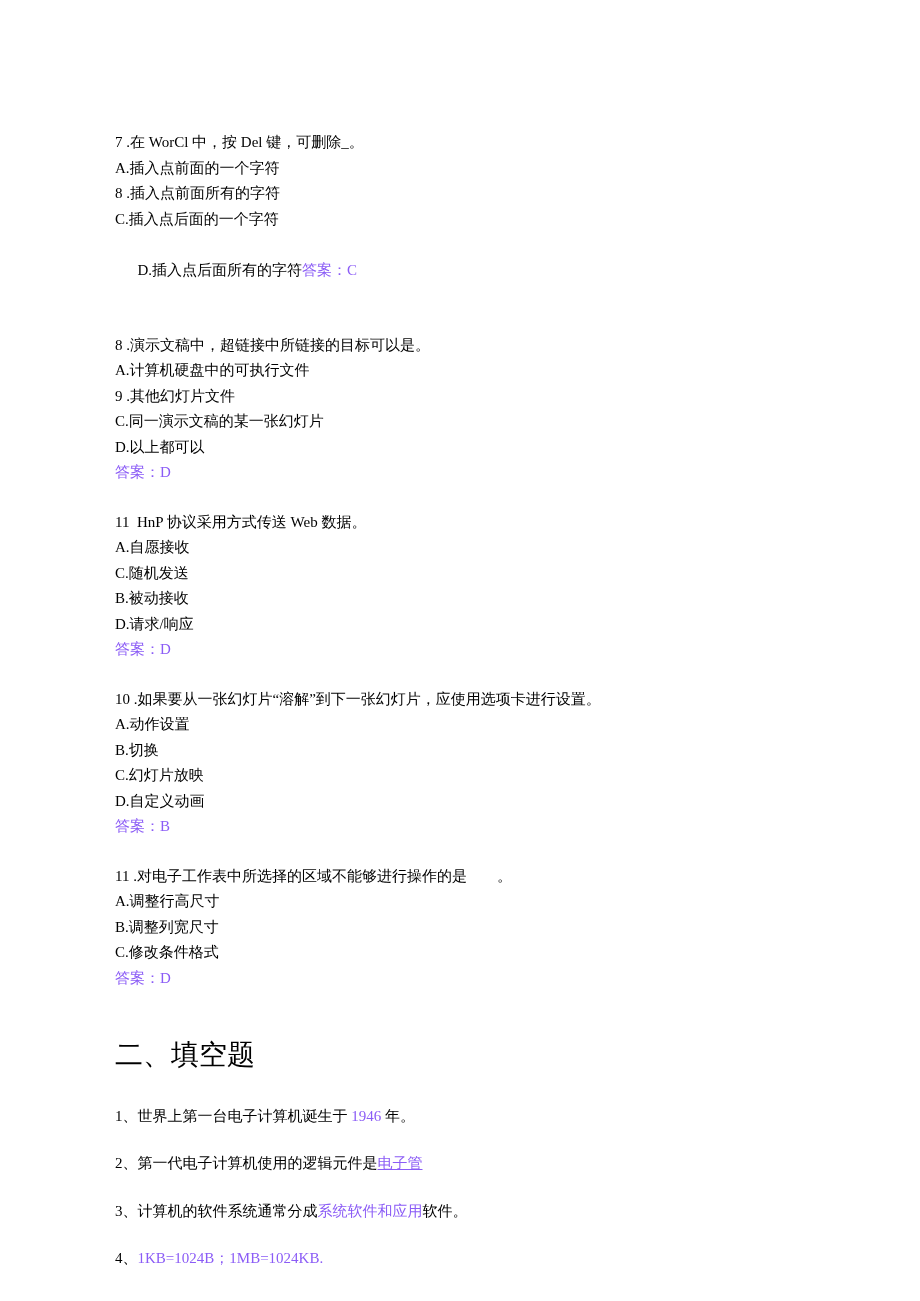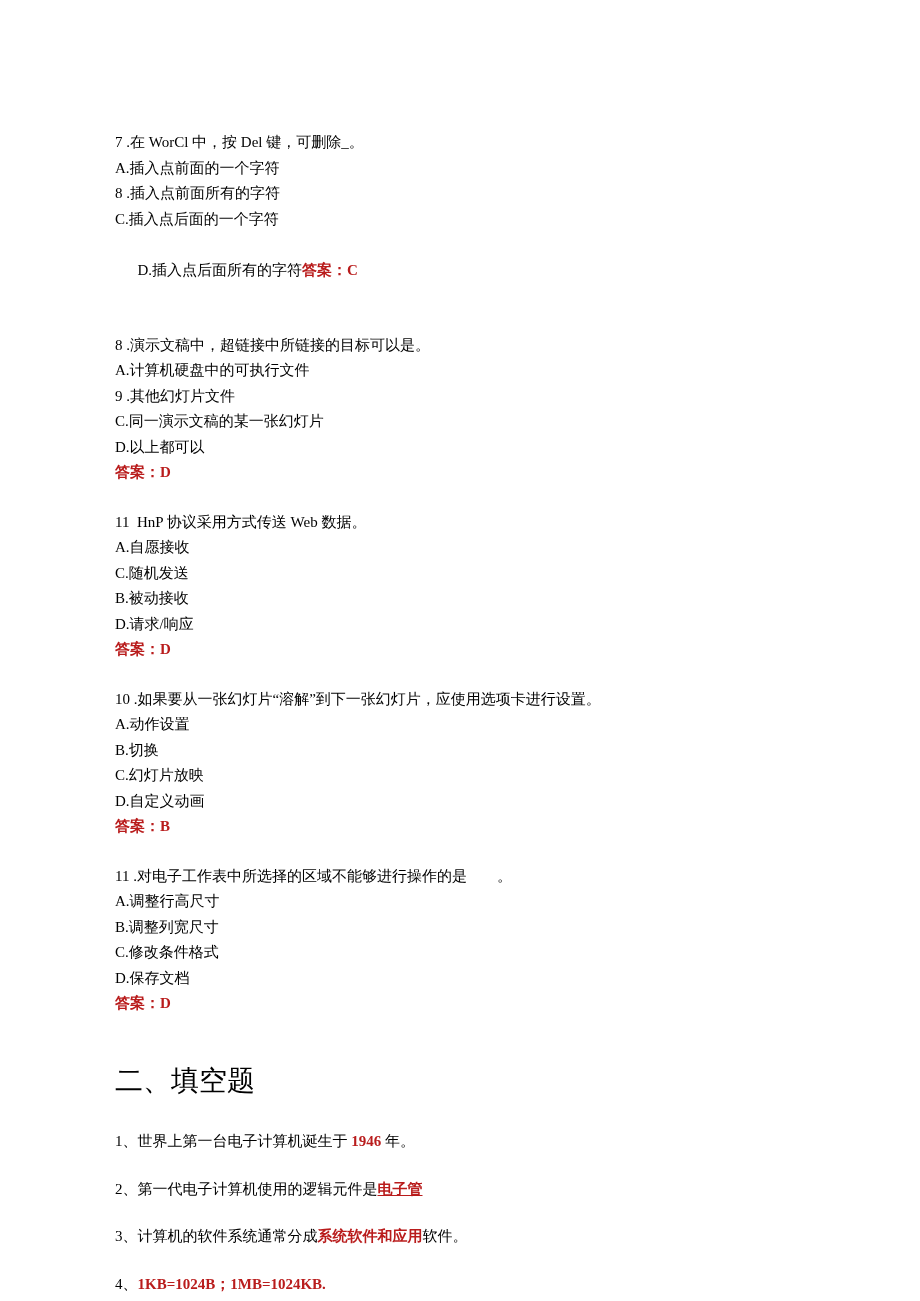--- a/index.html
+++ b/index.html
@@ -16,22 +16,21 @@
     padding: 130px 115px 60px 115px;
     box-sizing: border-box;
   }
   .q-block {
     margin-bottom: 24px;
   }
   .q-line {
     white-space: pre-wrap;
   }
   .answer-red {
-    color: #b91c1c;
-    font-weight: bold;
+    color: #8b5cf6;
   }
   .section-title {
     font-size: 28px;
     margin-top: 40px;
     margin-bottom: 25px;
     font-weight: normal;
   }
   .fill-block {
     margin-bottom: 22px;
   }
@@ -80,21 +79,20 @@
     <div class="q-line">C.幻灯片放映</div>
     <div class="q-line">D.自定义动画</div>
     <div class="q-line answer-red">答案：B</div>
   </div>
 
   <div class="q-block">
     <div class="q-line">11 .对电子工作表中所选择的区域不能够进行操作的是        。</div>
     <div class="q-line">A.调整行高尺寸</div>
     <div class="q-line">B.调整列宽尺寸</div>
     <div class="q-line">C.修改条件格式</div>
-    <div class="q-line">D.保存文档</div>
     <div class="q-line answer-red">答案：D</div>
   </div>
 
   <h2 class="section-title">二、填空题</h2>
 
   <div class="fill-block">
     <span>1、世界上第一台电子计算机诞生于 </span><span class="answer-red">1946</span><span> 年。</span>
   </div>
 
   <div class="fill-block">

